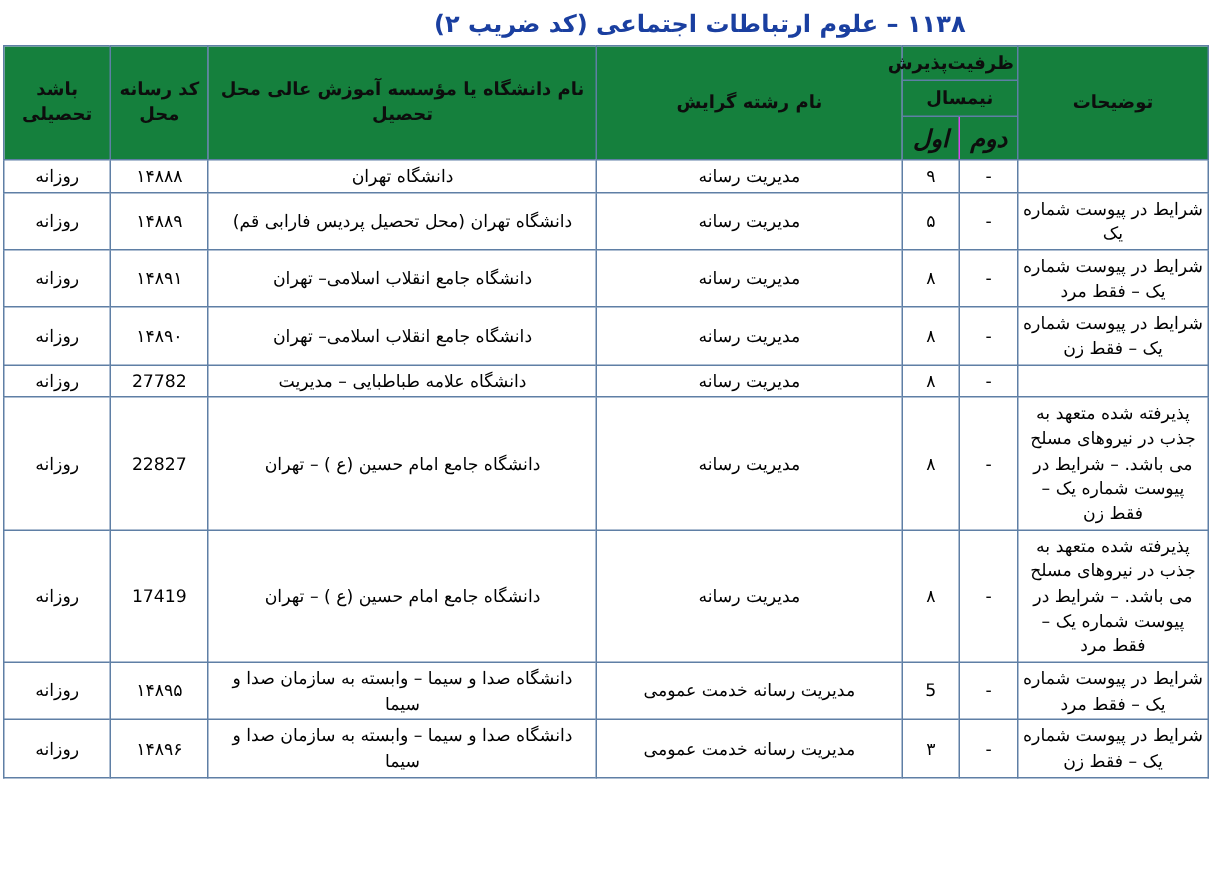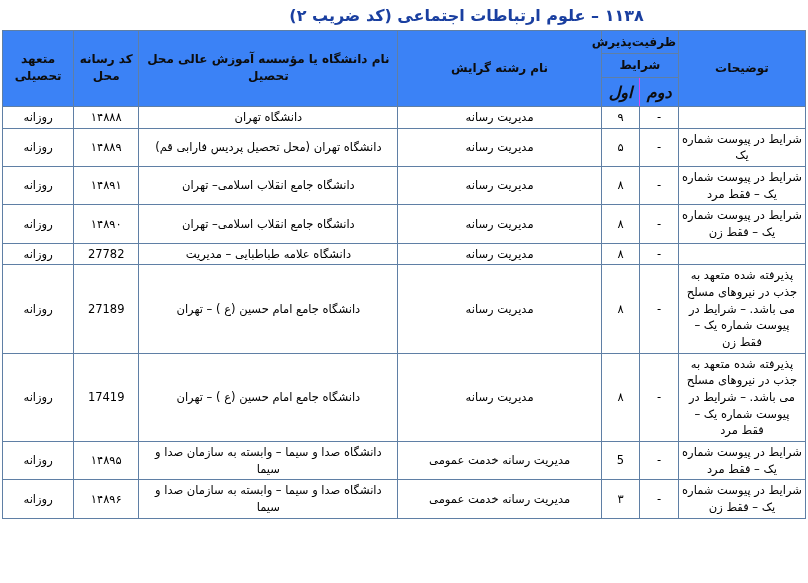--- a/index.html
+++ b/index.html
@@ -35,21 +35,21 @@
   table.main th, table.main td {
     border: 1px solid #5f7fa5;
     text-align: center;
     vertical-align: middle;
     font-size: 11.5px;
     color: #000;
     padding: 2px 3px;
     line-height: 1.45;
   }
   table.main thead th {
-    background: #3b82f6;
+    background: #15803d;
     font-weight: bold;
     font-size: 12px;
     color: #0d0d0d;
     padding: 3px 2px;
   }
   .col-desc   { width: 125px; }
   .col-cap2   { width: 38px; }
   .col-cap1   { width: 38px; }
   .col-grayesh{ width: 200px; }
   .col-univ   { width: 255px; }
@@ -114,31 +114,31 @@
       <col class="col-univ">
       <col class="col-code">
       <col class="col-dore">
     </colgroup>
     <thead>
       <tr>
         <th rowspan="1">توضیحات</th>
         <th class="cap-head" colspan="2">
           <span class="cap-head-wrap">
             <span class="cap-head-top">ظرفیت‌پذیرش</span>
-            <span class="cap-head-top">شرایط</span>
+            <span class="cap-head-top">نیمسال</span>
             <span class="cap-head-bottom">
               <span class="first">دوم</span>
               <span>اول</span>
             </span>
           </span>
         </th>
         <th>نام رشته گرایش</th>
         <th>نام دانشگاه یا مؤسسه آموزش عالی محل تحصیل</th>
         <th>کد رسانه محل</th>
-        <th>متعهد تحصیلی</th>
+        <th>باشد تحصیلی</th>
       </tr>
     </thead>
     <tbody id="tbody">
         <tr>
           <td class="desc"></td>
           <td class="cap">-</td>
           <td class="cap">۹</td>
           <td>مدیریت رسانه</td>
           <td class="univ">دانشگاه تهران</td>
           <td class="code">۱۴۸۸۸</td>
@@ -179,21 +179,21 @@
           <td class="univ">دانشگاه علامه طباطبایی – مدیریت</td>
           <td class="code">27782</td>
           <td class="dore">روزانه</td>
         </tr>
         <tr>
           <td class="desc">پذیرفته شده متعهد به جذب در نیروهای مسلح می باشد. – شرایط در پیوست شماره یک – فقط زن</td>
           <td class="cap">-</td>
           <td class="cap">۸</td>
           <td>مدیریت رسانه</td>
           <td class="univ">دانشگاه جامع امام حسین (ع ) – تهران</td>
-          <td class="code">27189</td>
+          <td class="code">22827</td>
           <td class="dore">روزانه</td>
         </tr>
         <tr>
           <td class="desc">پذیرفته شده متعهد به جذب در نیروهای مسلح می باشد. – شرایط در پیوست شماره یک – فقط مرد</td>
           <td class="cap">-</td>
           <td class="cap">۸</td>
           <td>مدیریت رسانه</td>
           <td class="univ">دانشگاه جامع امام حسین (ع ) – تهران</td>
           <td class="code">17419</td>
           <td class="dore">روزانه</td>

